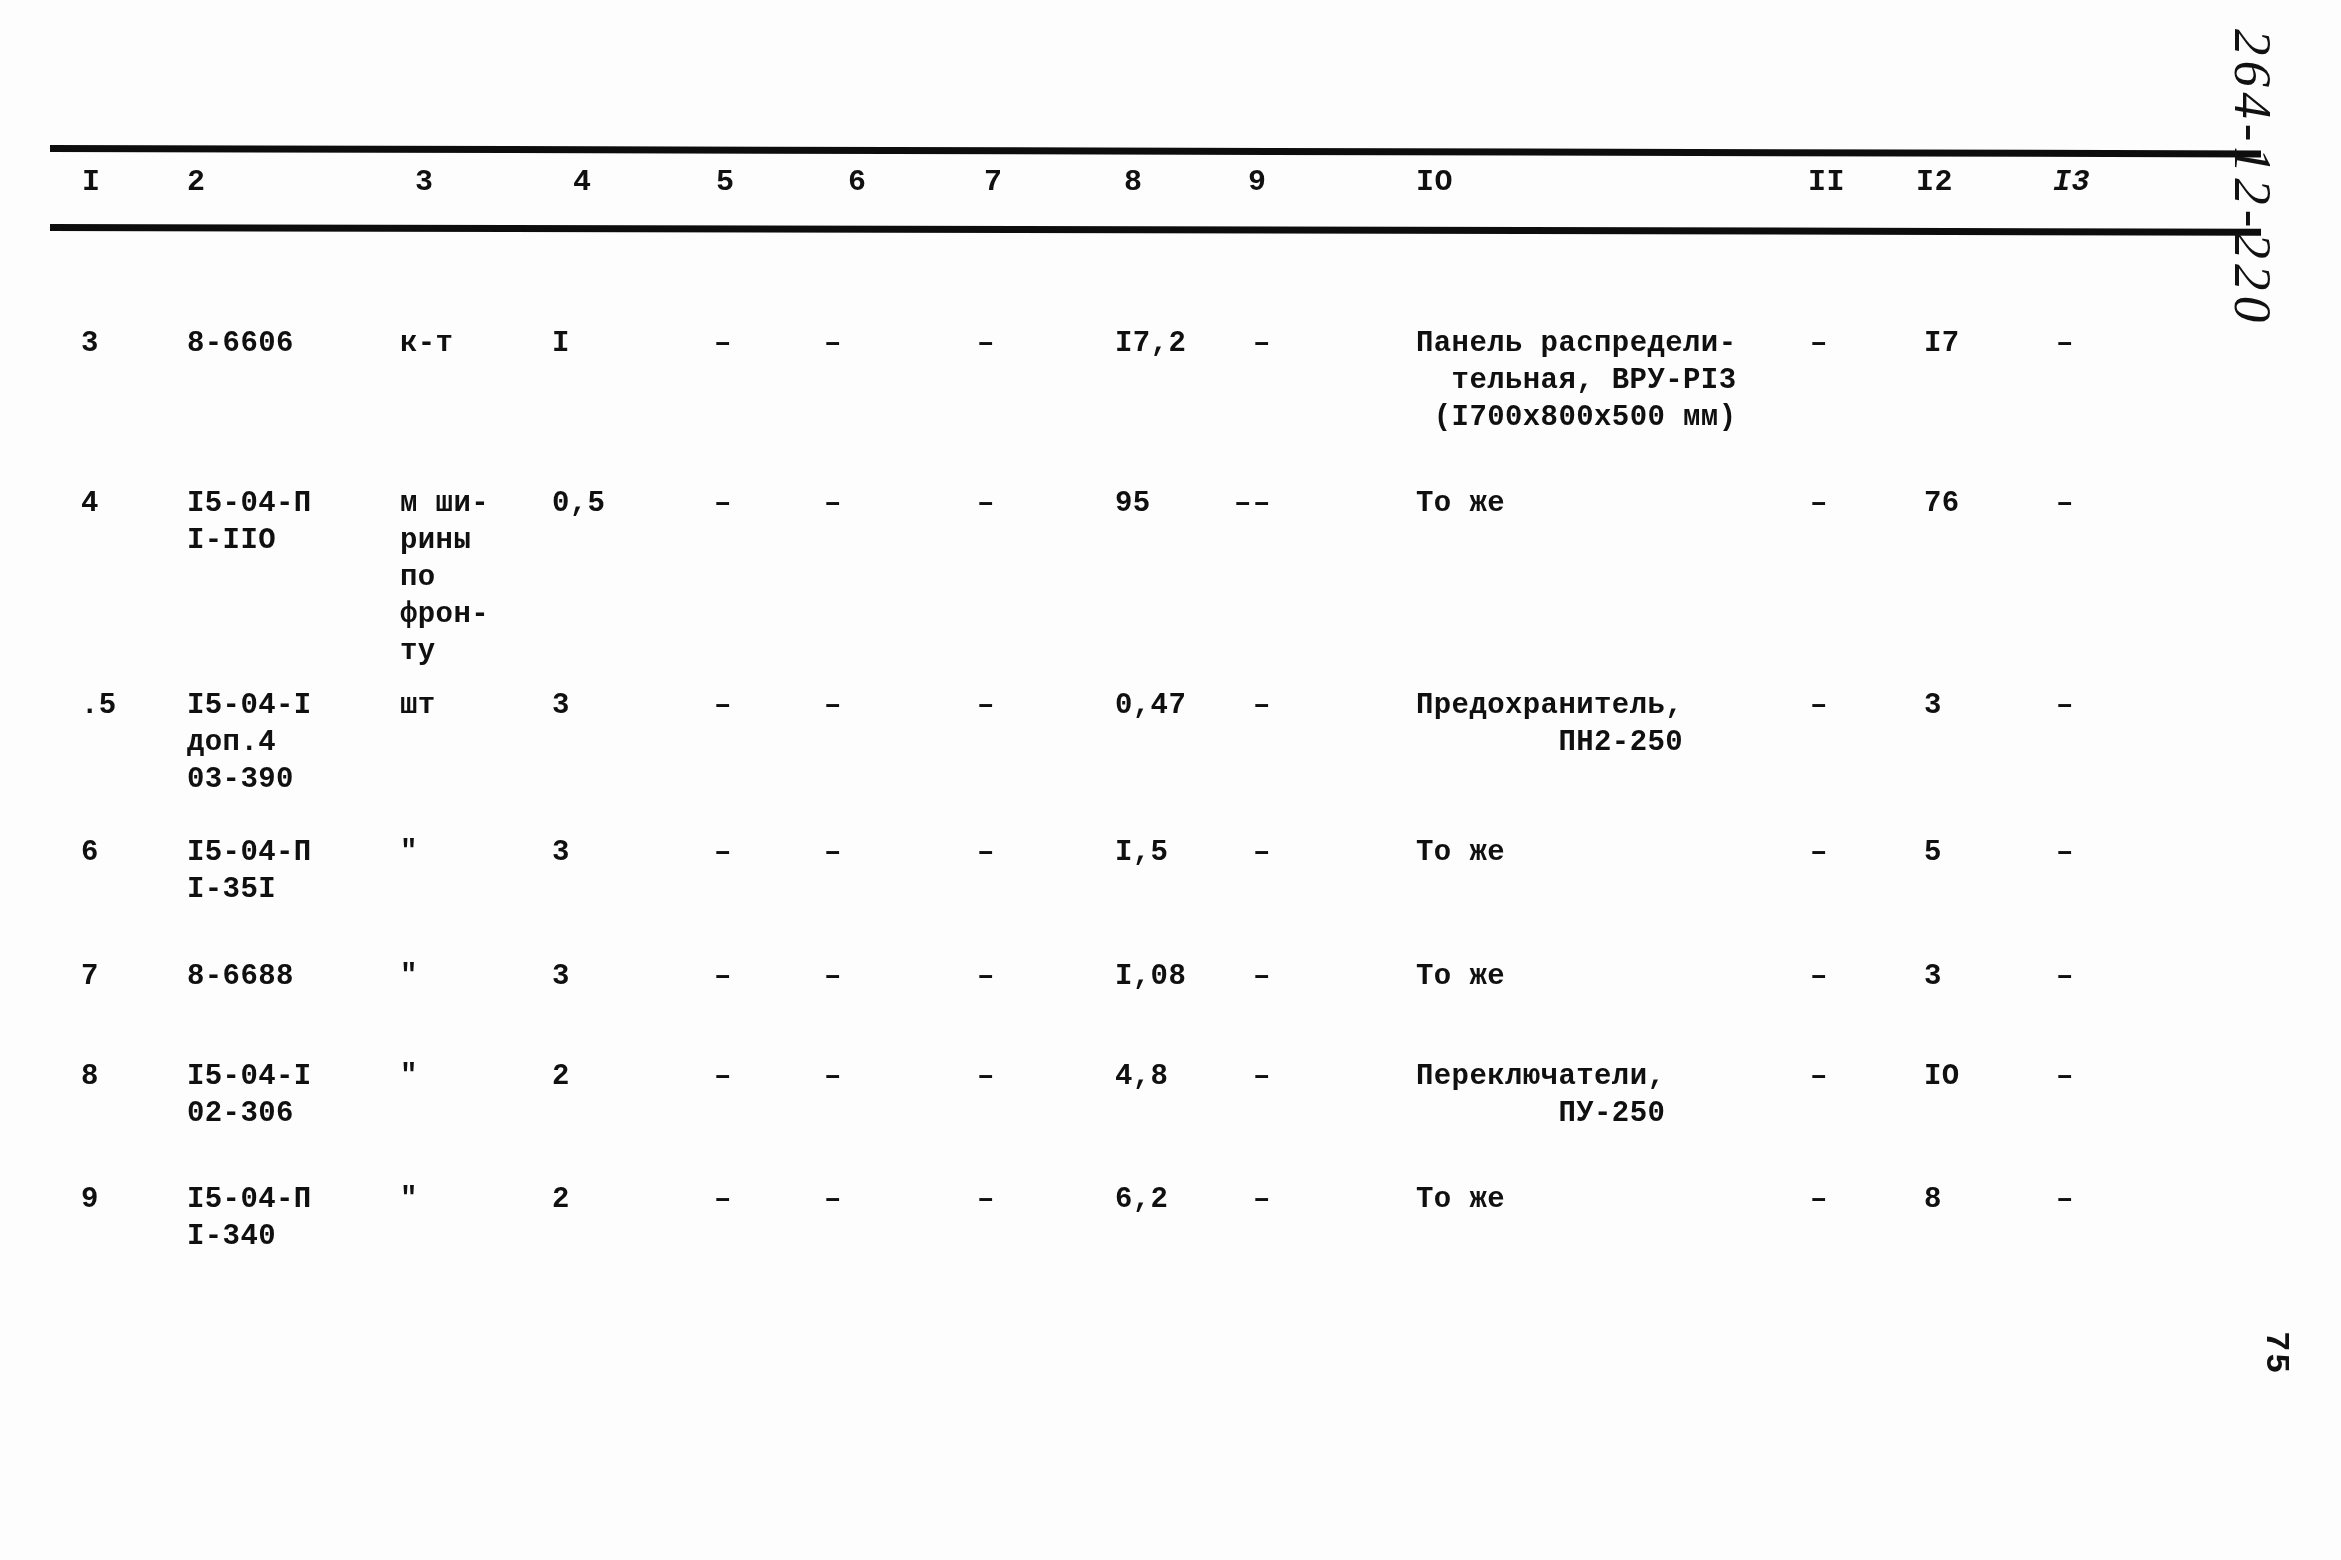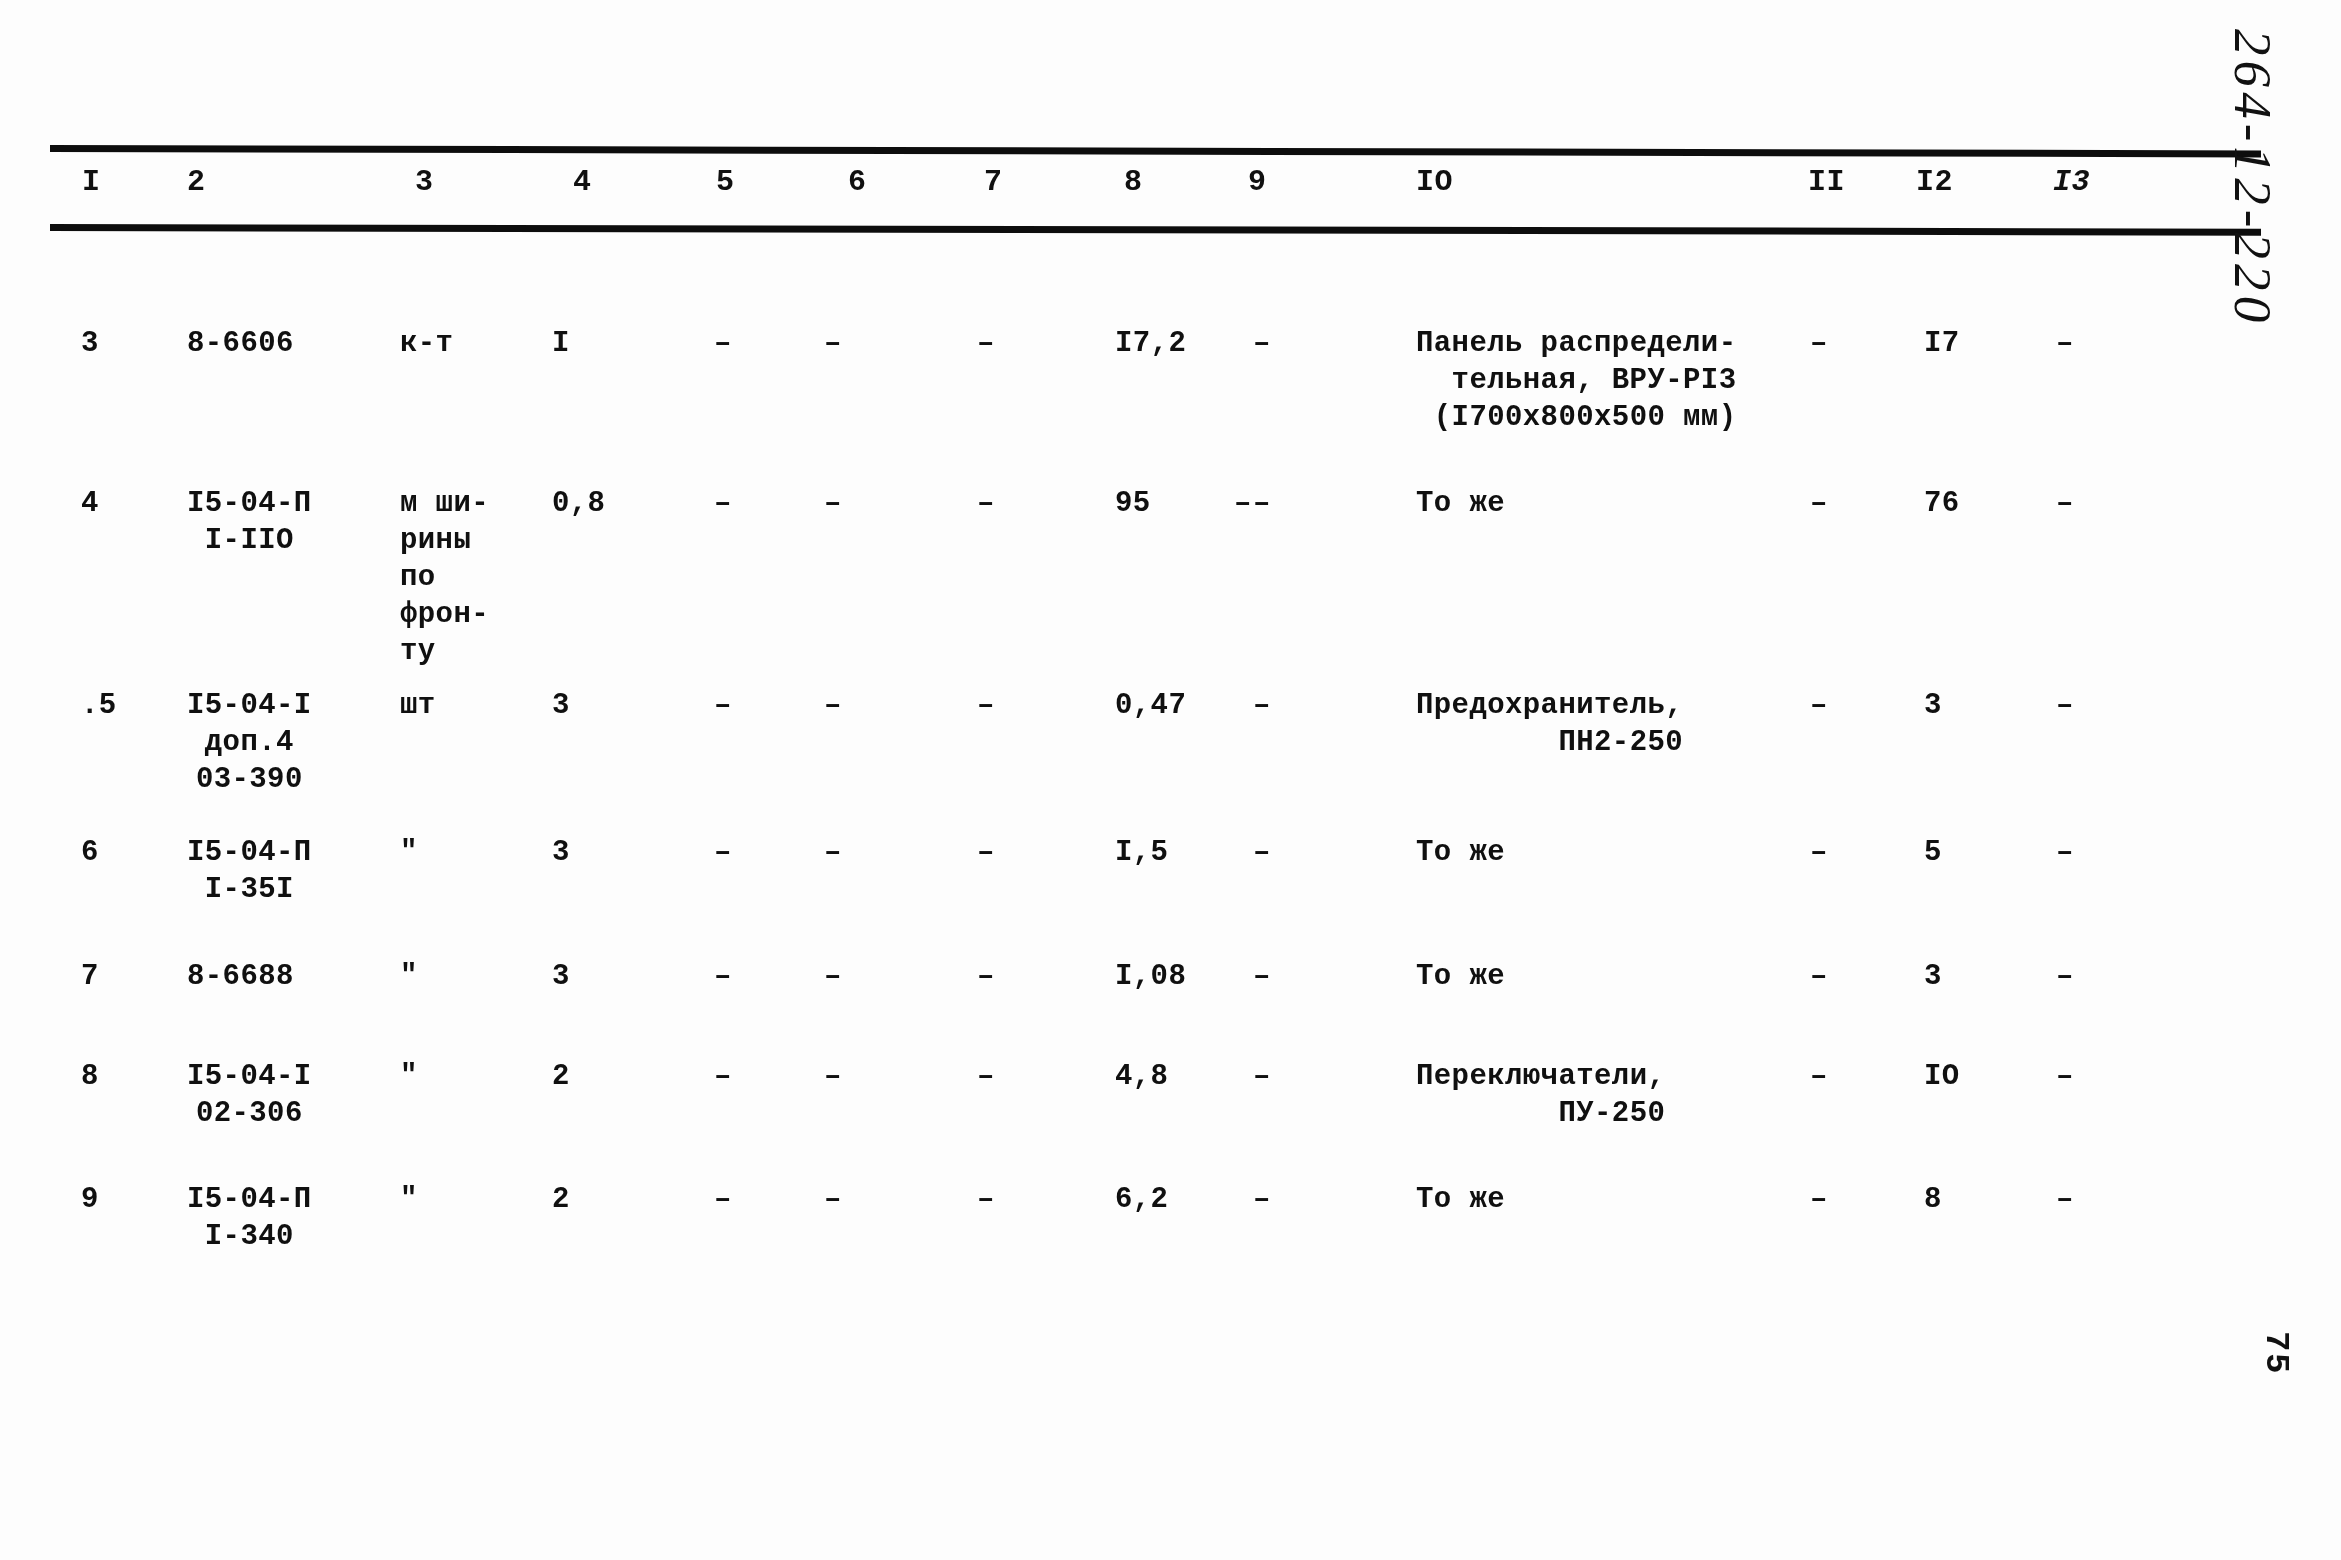--- a/index.html
+++ b/index.html
@@ -60,21 +60,21 @@
   .dash {
     position: absolute;
     font-size: 29px;
     line-height: 37px;
     font-weight: 700;
     color: #101010;
   }
 
   
   .c1  { left: 81px; }
-  .c2  { left: 187px; text-align: center; }
+  .c2  { left: 187px; }
   .c3  { left: 400px; }
   .c4  { left: 552px; }
   .c5  { left: 714px; }
   .c6  { left: 824px; }
   .c7  { left: 977px; }
   .c8  { left: 1115px; }
   .c8b { left: 1234px; }
   .c9  { left: 1253px; }
   .c10 { left: 1416px; text-align: right; }
   .c11 { left: 1810px; }
@@ -179,21 +179,21 @@
     <div class="dash r3 c13">–</div>
 
     <div class="cell r4 c1">4</div>
     <div class="cell r4 c2 multiline">I5-04-П
 I-IIO</div>
     <div class="cell r4 c3 multiline">м ши-
 рины
 по
 фрон-
 ту</div>
-    <div class="cell r4 c4">0,8</div>
+    <div class="cell r4 c4">0,5</div>
     <div class="dash r4 c5">–</div>
     <div class="dash r4 c6">–</div>
     <div class="dash r4 c7">–</div>
     <div class="cell r4 c8">95</div>
     <div class="dash r4 c8b">–</div>
     <div class="dash r4 c9">–</div>
     <div class="cell r4 c10 multiline">То же</div>
     <div class="dash r4 c11">–</div>
     <div class="cell r4 c12">76</div>
     <div class="dash r4 c13">–</div>

